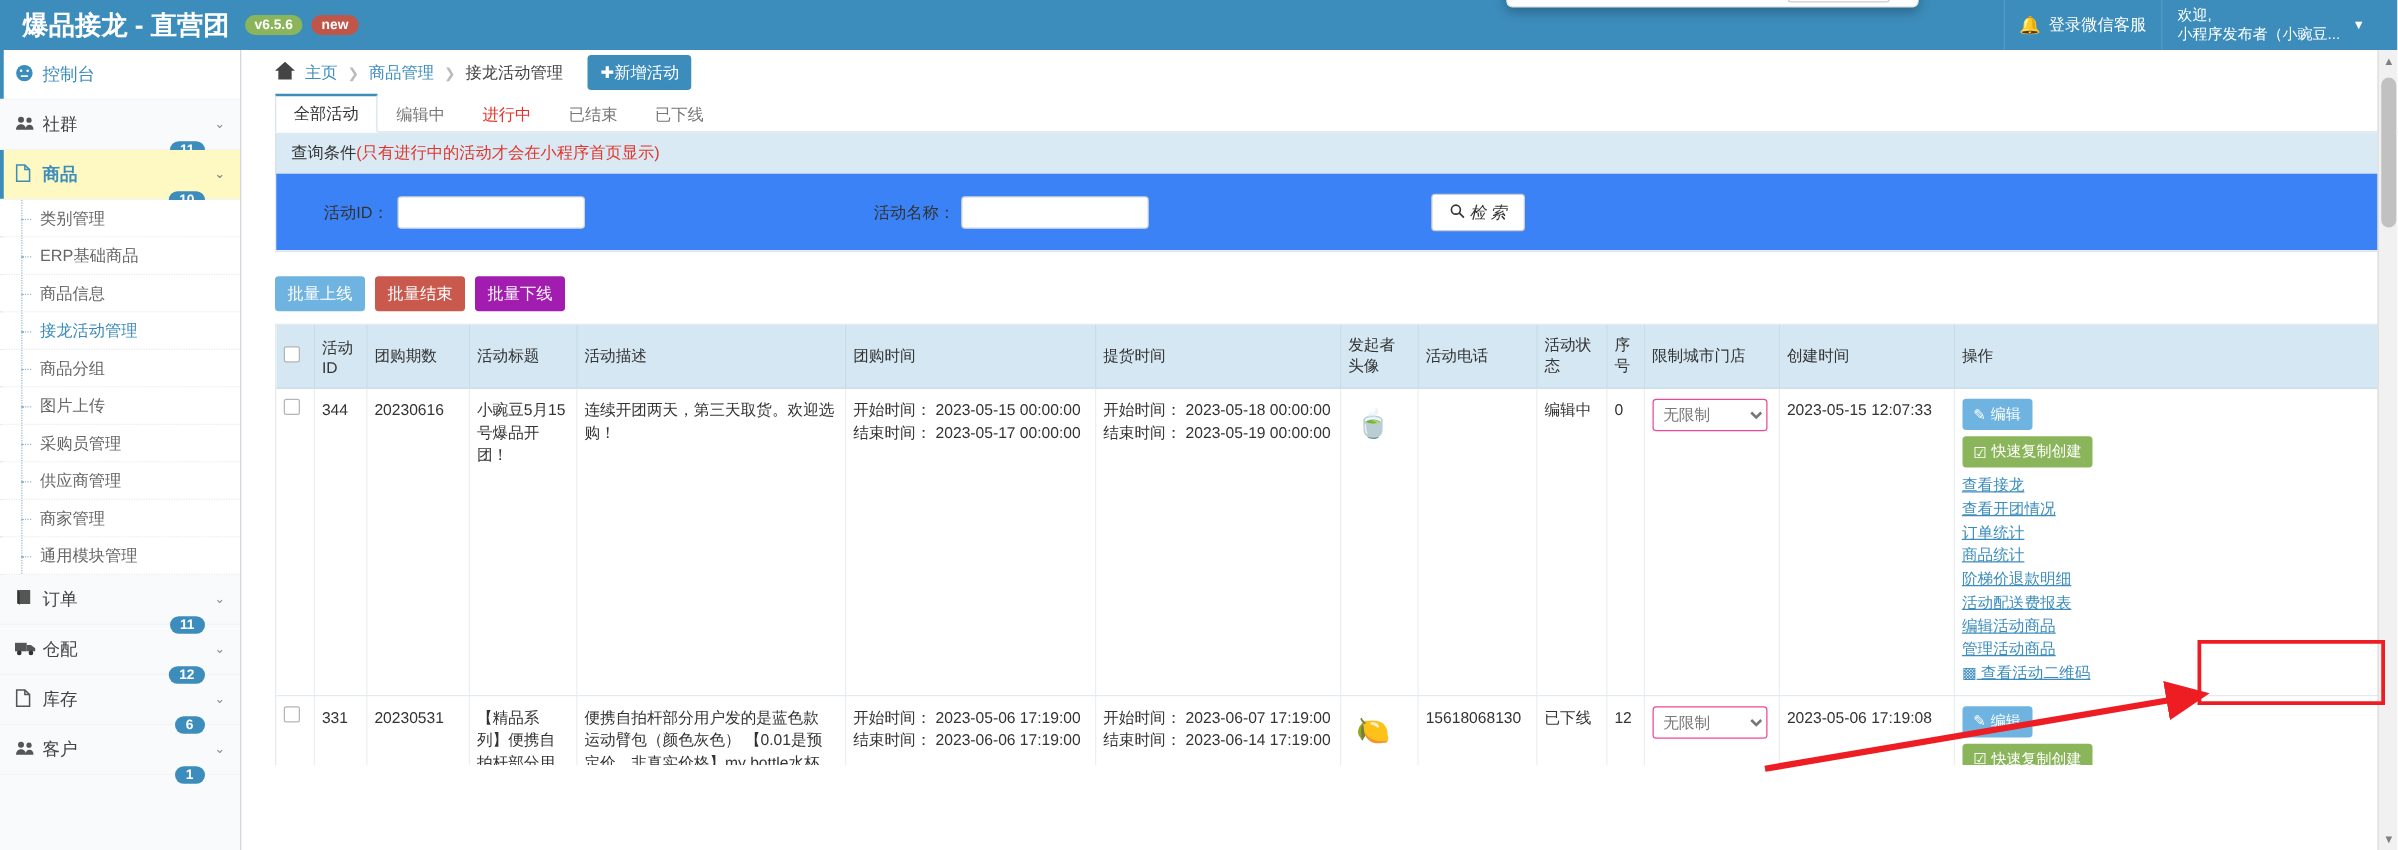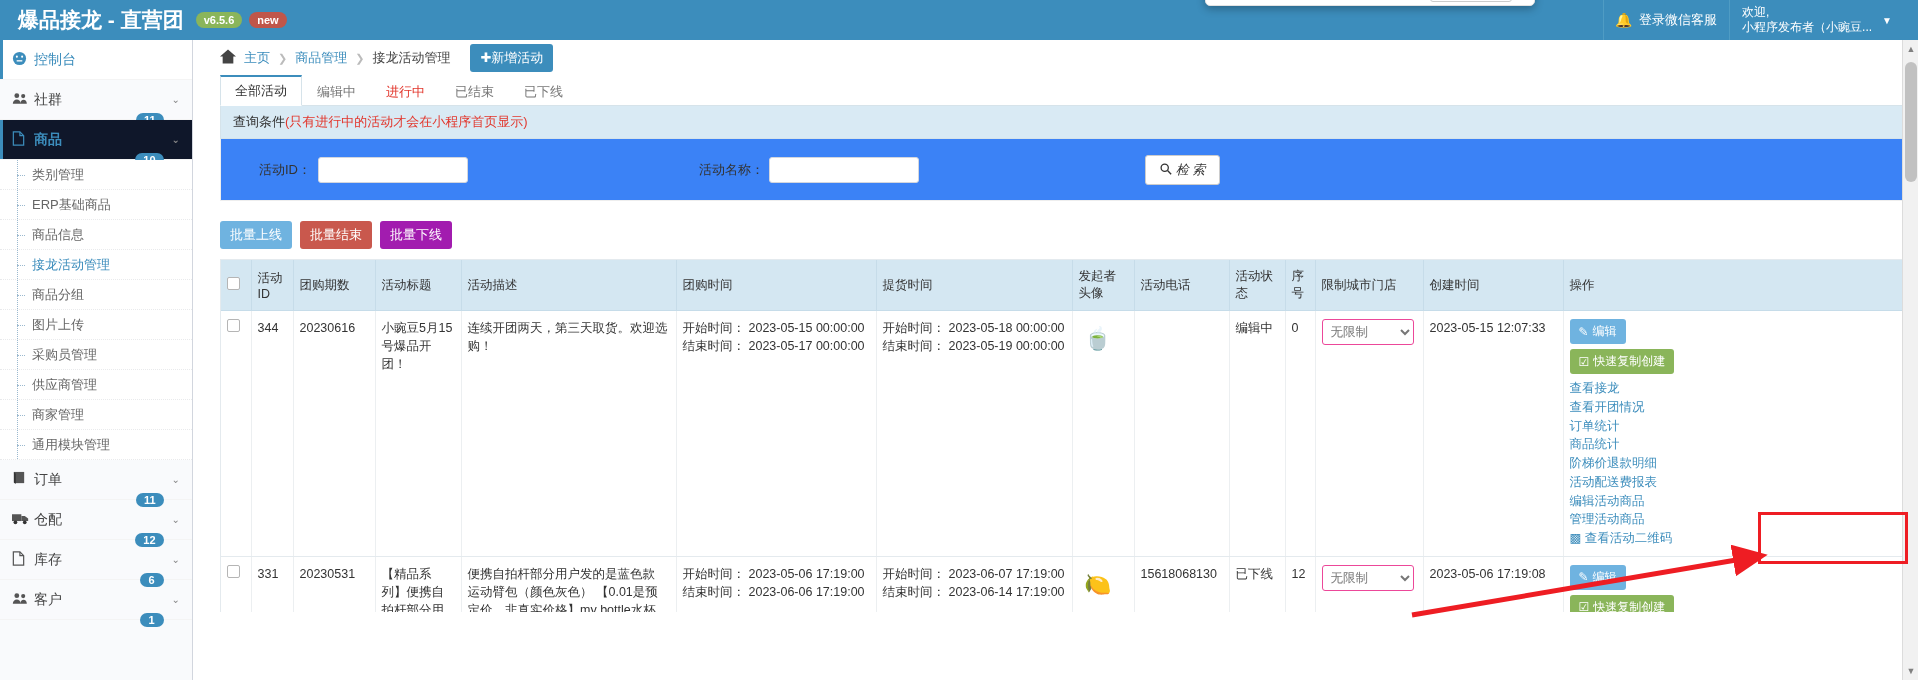--- a/index.html
+++ b/index.html
@@ -67,21 +67,21 @@
   .s-row {
     position: relative; display: flex; align-items: center;
     height: 40px; padding: 0 12px;
     border-bottom: 1px solid #f4f4f4;
     color: #444; font-size: 14px; cursor: pointer;
   }
   .s-row.active { background: #fff; color: #3c8dbc; }
   .s-row.active::before {
     content: ""; position: absolute; left: 0; top: 0; bottom: 0; width: 3px; background: #3c8dbc;
   }
-  .s-row.open { background: #0f172a; color: #3c8dbc; font-weight: 700; }
+  .s-row.open { background: #fef9c3; color: #3c8dbc; font-weight: 700; }
   .s-row.open::before {
     content: ""; position: absolute; left: 0; top: 0; bottom: 0; width: 3px; background: #3c8dbc;
   }
   .s-ico { width: 22px; text-align: left; font-size: 14px; color: #555; }
   .s-row.active .s-ico, .s-row.open .s-ico { color: #3c8dbc; }
   .s-label { flex: 1 1 auto; }
   .s-badge {
     background: #3c8dbc; color: #fff; font-size: 11px; font-weight: 700;
     border-radius: 10px; padding: 1px 8px; min-width: 24px; text-align: center; margin-top: 40px;
   }
@@ -198,20 +198,21 @@
   .op-btn {
     display: inline-flex; align-items: center; gap: 4px;
     border: none; border-radius: 3px; color: #fff; font-size: 12px;
     padding: 4px 9px; margin-bottom: 5px; cursor: pointer; font-family: inherit;
   }
   .op-edit { background: #6fb3e0; }
   .op-copy { background: #8ab55a; }
   .op-link {
     display: block; color: #3c8dbc; font-size: 12.5px; line-height: 1.5; cursor: pointer;
     white-space: nowrap;
+    text-decoration: underline;
   }
 
   
   .anno-box {
     position: absolute; border: 3px solid #ee1d23; pointer-events: none;
     z-index: 40;
   }
   .anno-arrow { position: absolute; z-index: 39; pointer-events: none; }
 
   

